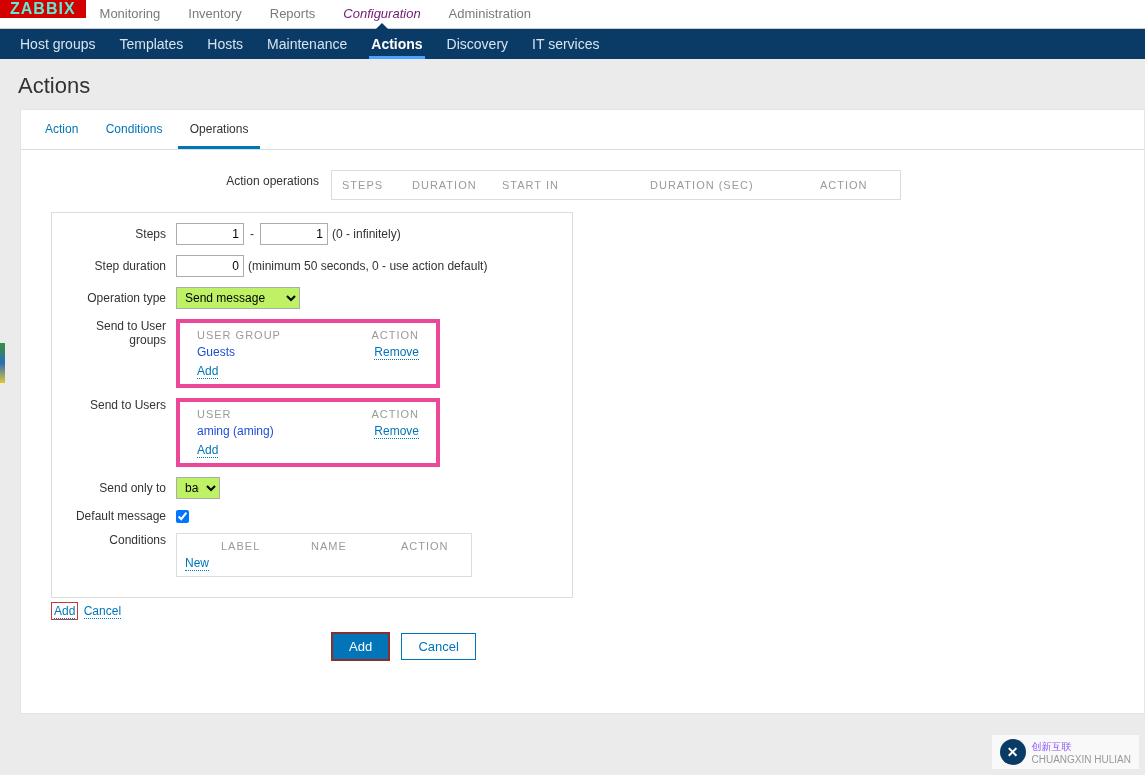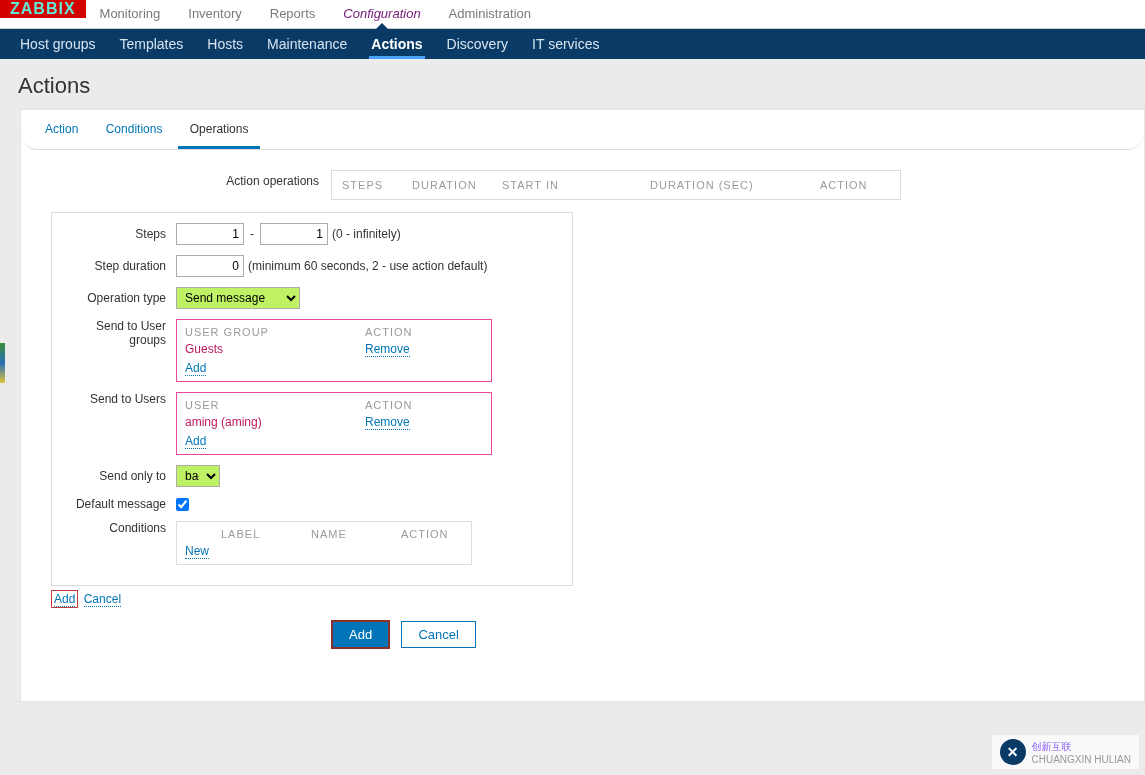--- a/index.html
+++ b/index.html
@@ -9,21 +9,21 @@
 .topnav { display: flex; }
 .topnav a { color: #7a7a7a; text-decoration: none; padding: 6px 14px 0; font-size: 13px; cursor:pointer; }
 .topnav a.active { color: #701a75; position: relative; font-style: italic; }
 .topnav a.active::after { content:""; position:absolute; bottom:-1px; left:50%; transform:translateX(-50%); width:0;height:0; border-left:6px solid transparent; border-right:6px solid transparent; border-bottom:6px solid #0a3a66; }
 .subbar { background: #0a3a66; height: 30px; display: flex; align-items: center; padding-left: 8px; }
 .subbar a { color: #d7e3ef; text-decoration: none; padding: 8px 12px; font-size: 14px; cursor:pointer; position:relative; display:inline-block; height:100%; line-height:14px; }
 .subbar a.active { color: #fff; font-weight: bold; }
 .subbar a.active::after { content:""; position:absolute; bottom:0; left:10px; right:10px; height:3px; background:#4aa3ff; }
 .page-title { font-size: 22px; color: #333; padding: 14px 18px 10px; }
 .content { background:#fff; margin-left: 20px; margin-right:0; padding-bottom: 20px; border:1px solid #e5e5e5; }
-.tabs { border-bottom:1px solid #dcdcdc; padding: 0 12px; border-radius: 17px; }
+.tabs { border-bottom:1px solid #dcdcdc; padding: 0 12px; }
 .tabs a { display:inline-block; padding: 12px 12px 10px; color:#0275b8; text-decoration:none; font-size:12px; cursor:pointer; border-bottom:3px solid transparent; }
 .tabs a.active { color:#333; border-bottom-color:#0275b8; }
 .form-area { padding: 20px 30px; }
 .row { display:flex; align-items:flex-start; margin-bottom: 12px; }
 .label { width: 280px; text-align:right; padding-right: 12px; padding-top:4px; color:#333; font-size:12px; }
 .field { flex:1; }
 .input-small { width: 68px; height: 22px; border:1px solid #acacac; text-align:right; padding-right:4px; font-size:12px; }
 .hint { color:#333; font-size:12px; margin-left:4px; }
 .op-table { border:1px solid #dcdcdc; display:inline-block; min-width:520px; }
 .op-header { display:flex; padding:8px 10px; color:#9a9a9a; font-size:11px; letter-spacing:1px; }
@@ -31,25 +31,25 @@
 .op-header span:nth-child(2){ width:90px; }
 .op-header span:nth-child(3){ width:100px; }
 .op-header span:nth-child(4){ width:170px;margin-left:48px; }
 .op-header span:nth-child(5){ width:70px; }
 .details-box { border:1px solid #dcdcdc; padding: 10px 14px; width: 522px; }
 .drow { display:flex; align-items:center; margin-bottom:10px; }
 .dlabel { width:110px; text-align:right; padding-right:10px; font-size:12px; }
 .dfield { flex:1; display:flex; align-items:center; }
 .dash { margin: 0 6px; }
 .select { height:22px; border:1px solid #acacac; font-size:12px; padding:1px 4px; background:#bef264; }
-.inner-box { border:1px solid #ec4899; padding:6px 8px; width: 316px; }
+.inner-box { border:4px solid #ec4899; padding:6px 17px; width: 264px; }
 .inner-head { display:flex; color:#9a9a9a; font-size:11px; letter-spacing:1px; margin-bottom:4px; }
 .inner-head span:first-child{ width:180px; }
 .inner-row { display:flex; font-size:12px; margin-bottom:4px; }
-.inner-row span:first-child{ width:180px; color:#be185d; }
+.inner-row span:first-child{ width:180px; color:#1d4ed8; }
 .link { color:#0275b8; text-decoration:none; border-bottom:1px dotted #0275b8; cursor:pointer; font-size:12px; }
 .btn-add-small-border { border:1px solid #c23c3c; padding:1px 2px; display:inline-block; }
 .btn-primary { background:#0275b8; color:#fff; border:2px solid #8b2e2e; padding:5px 16px; font-size:13px; cursor:pointer; }
 .btn-secondary { background:#fff; color:#0275b8; border:1px solid #0275b8; padding:5px 16px; font-size:13px; cursor:pointer; margin-left:8px; }
 .cond-box { border:1px solid #dcdcdc; padding:6px 8px; width:296px; }
 .cond-head { display:flex; color:#9a9a9a; font-size:11px; letter-spacing:1px; margin-bottom:4px; }
 .cond-head span:nth-child(1){ width:90px;margin-left:36px; }
 .cond-head span:nth-child(2){ width:90px; }
 .watermark { position:absolute; right:6px; bottom:6px; background:rgba(255,255,255,0.7); padding:4px 8px; display:flex; align-items:center; gap:6px; font-size:10px; color:#999; }
 .watermark .circ { width:26px; height:26px; border-radius:50%; background:#0a3a66; color:#fff; display:flex; align-items:center; justify-content:center; font-size:14px; font-weight:bold; }
@@ -117,21 +117,21 @@
               <span class="dash">-</span>
               <input class="input-small" value="1" style="">
               <span class="hint">(0 - infinitely)</span>
             </div>
           </div>
 
           <div class="drow">
             <div class="dlabel">Step duration</div>
             <div class="dfield">
               <input class="input-small" value="0" style="">
-              <span class="hint">(minimum 60 seconds, 2 - use action default)</span>
+              <span class="hint">(minimum 50 seconds, 0 - use action default)</span>
             </div>
           </div>
 
           <div class="drow">
             <div class="dlabel">Operation type</div>
             <div class="dfield">
               <select class="select" style="width:124px;">
                 <option>Send message</option>
               </select>
             </div>

